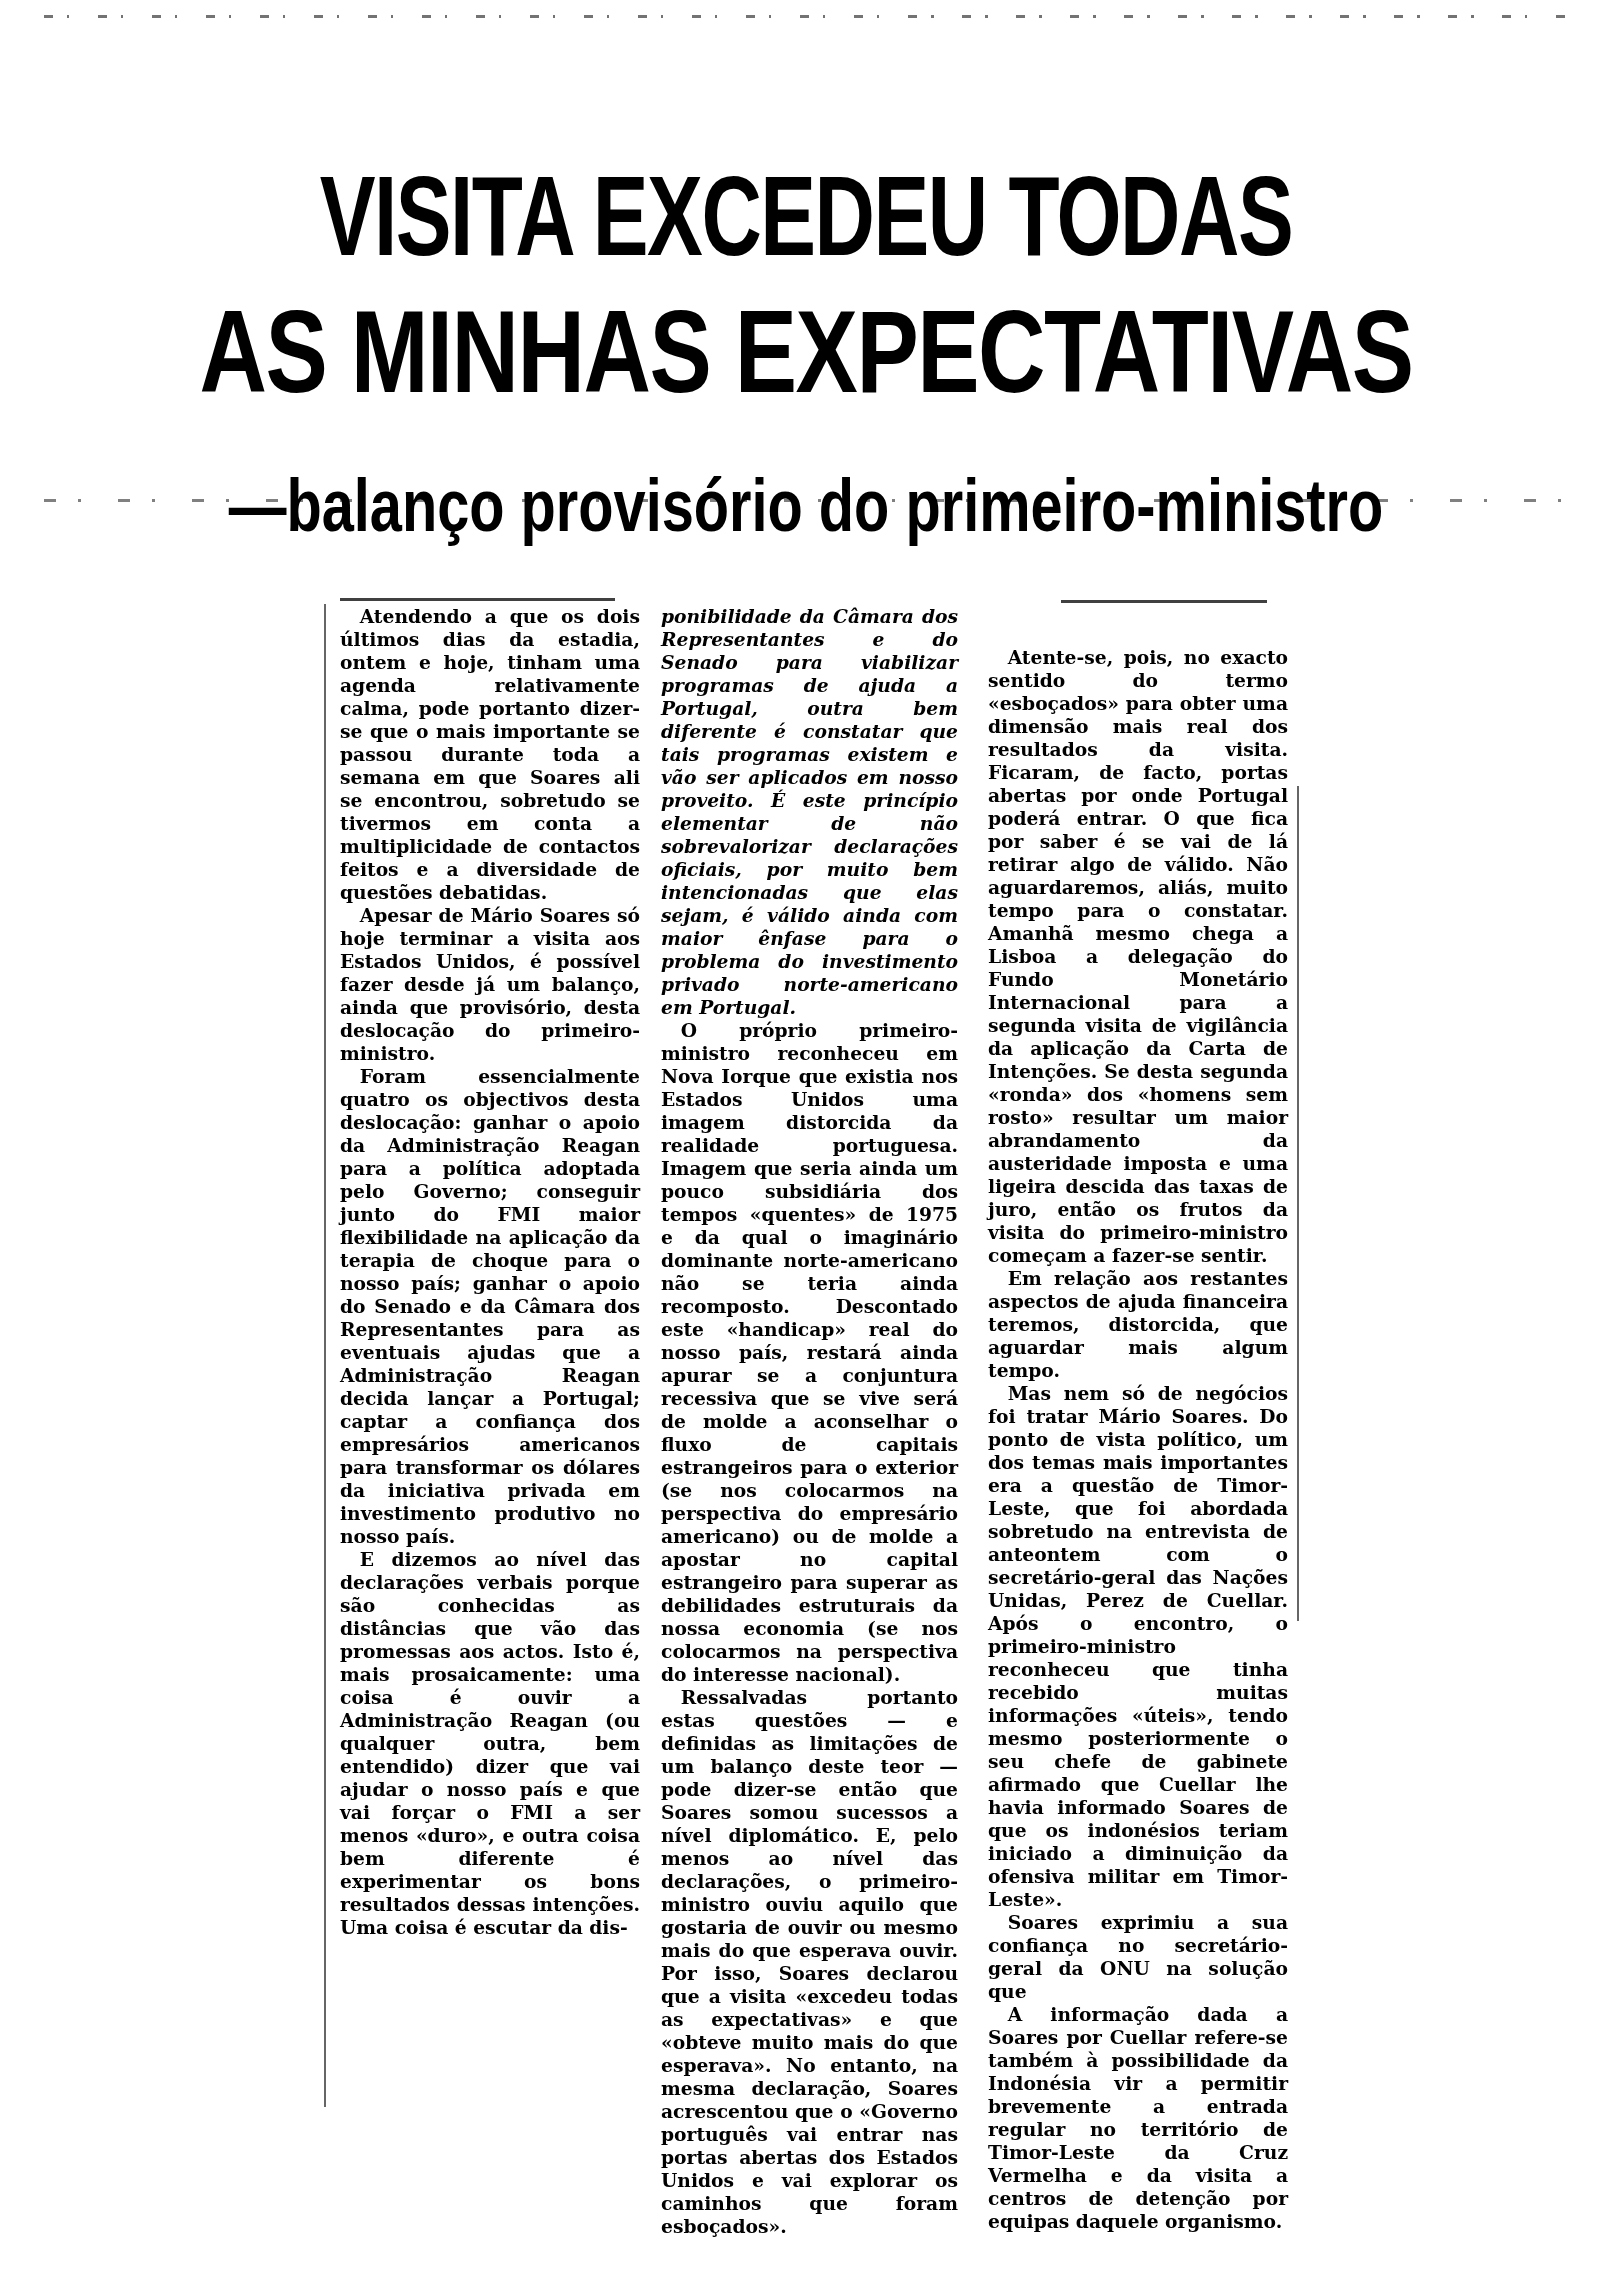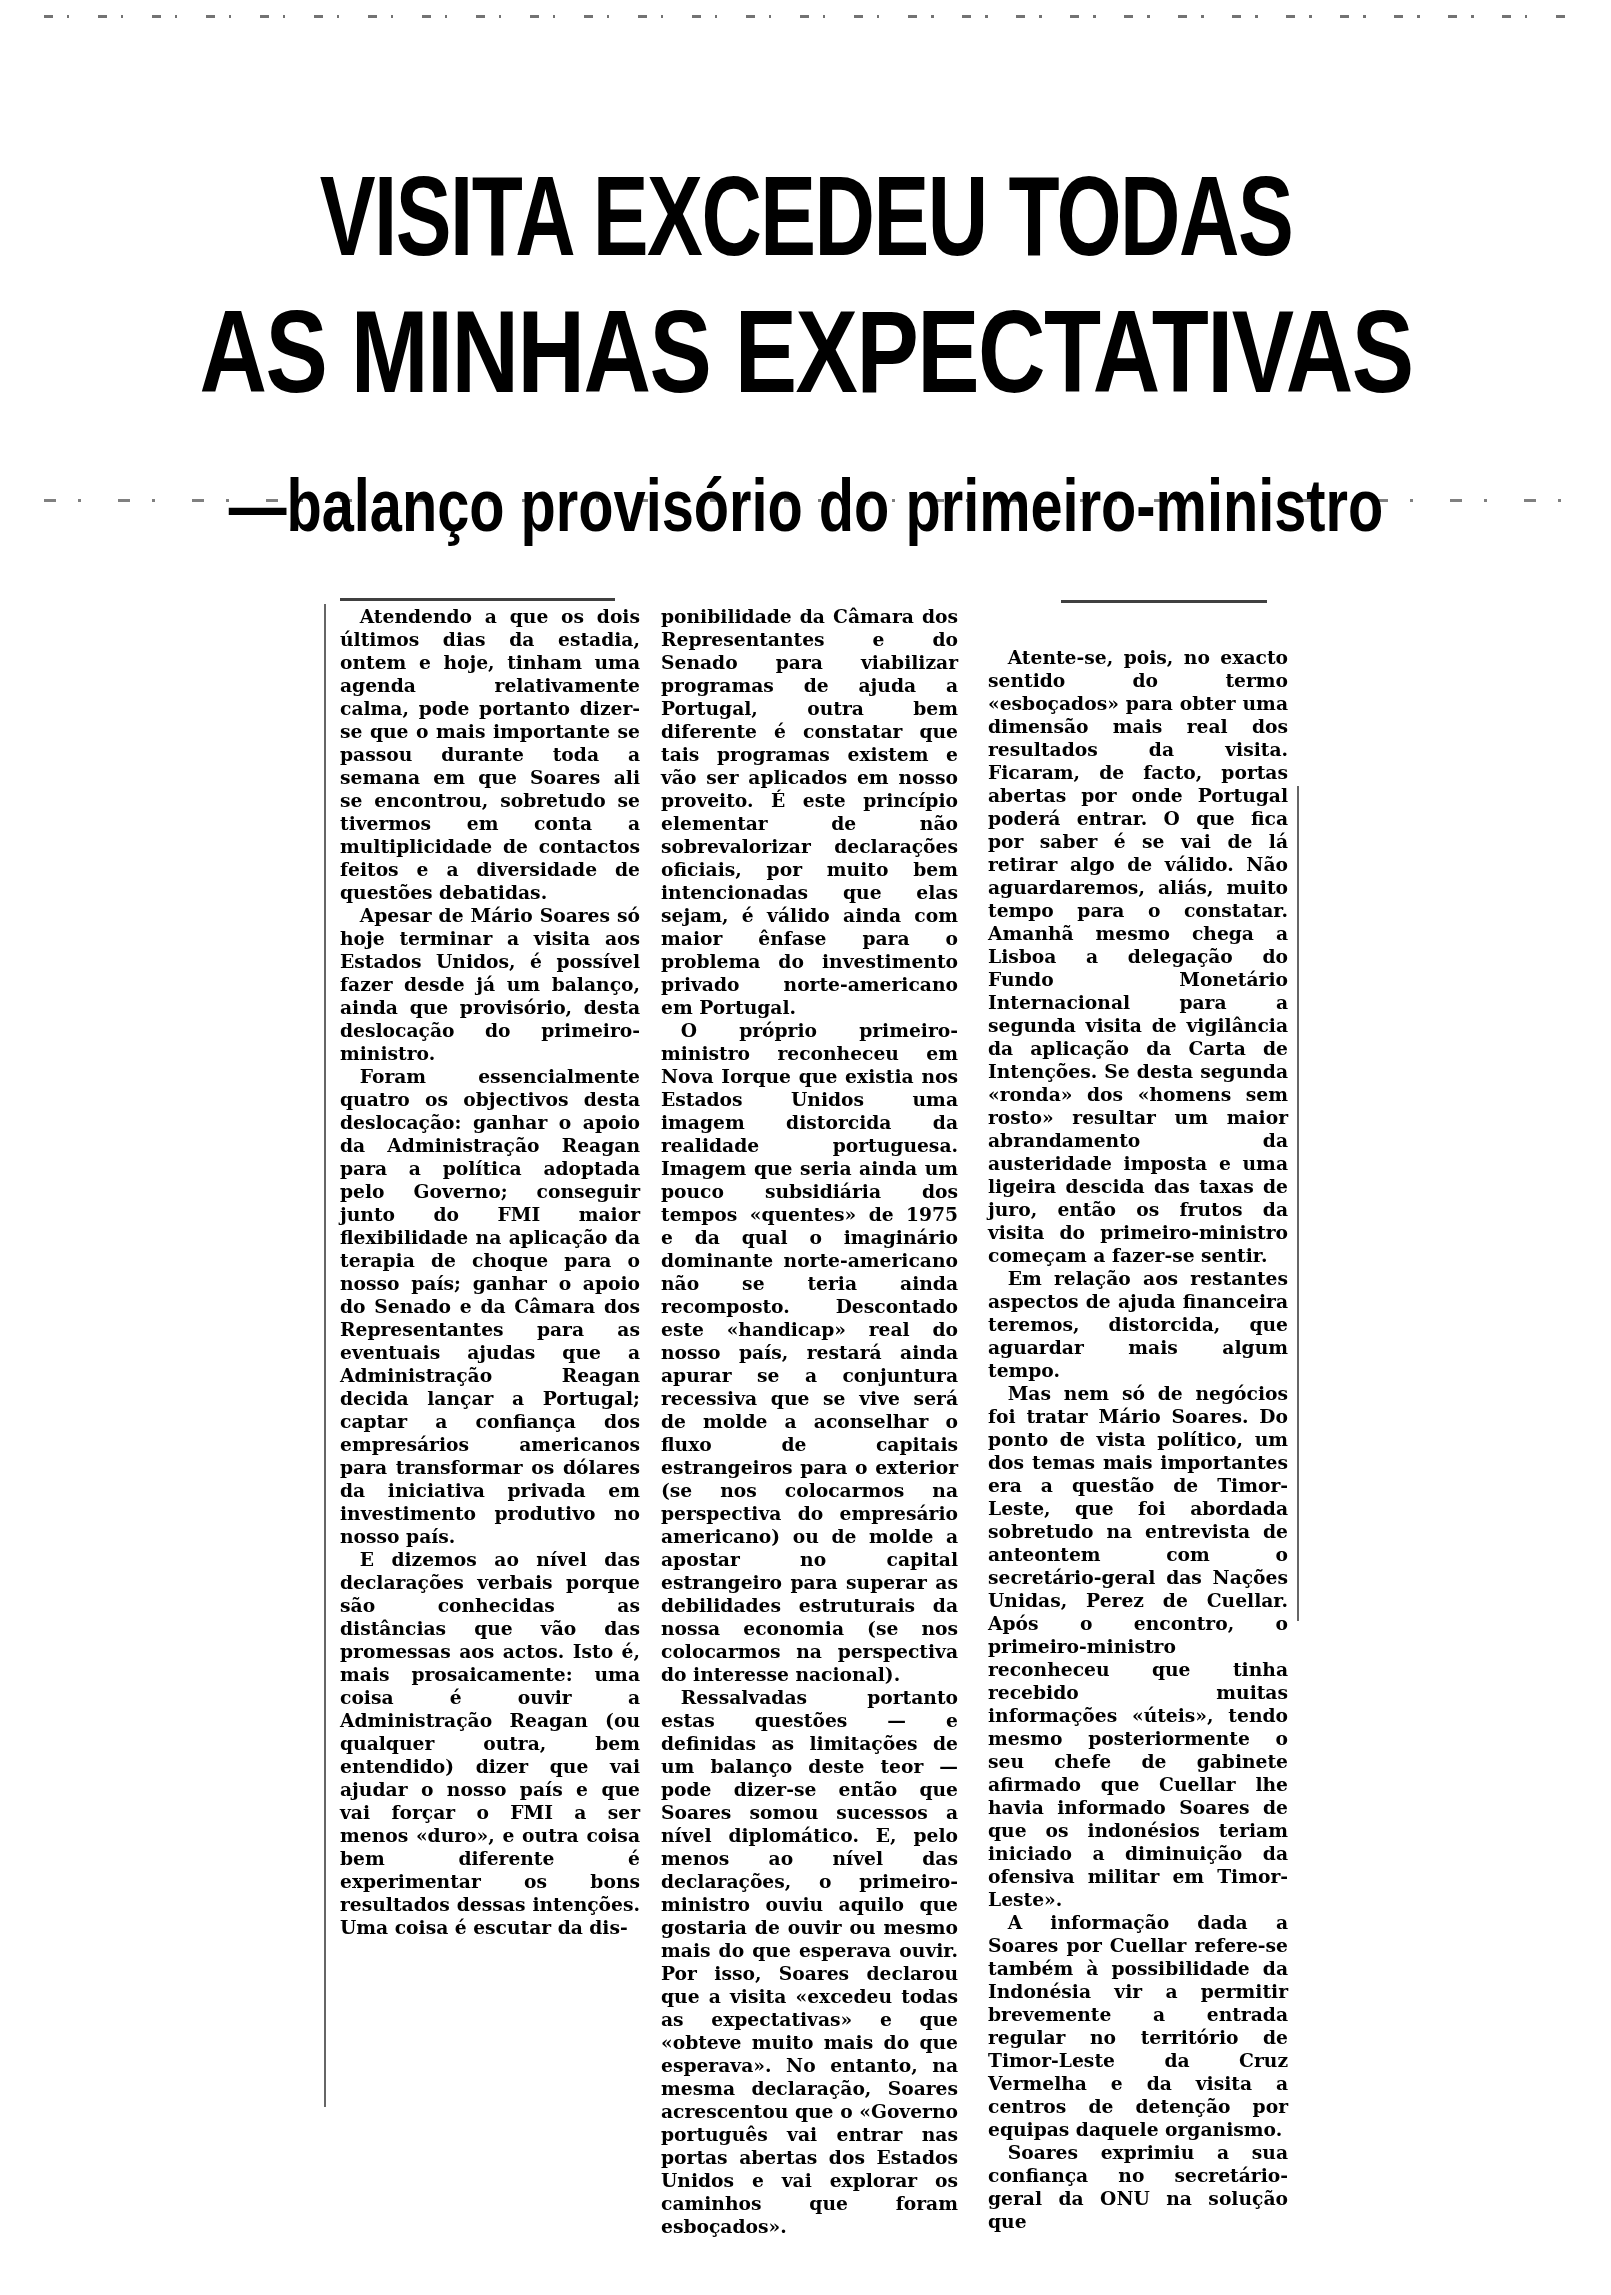--- a/index.html
+++ b/index.html
@@ -87,20 +87,21 @@
     }
     .col-1 { left: 340px; width: 300px; }
     .col-2 { left: 661px; width: 297px; }
     .col-3 { left: 988px; width: 300px; top: 646px; }
     .column p {
       margin: 0;
       text-indent: 19.7px;
     }
     .column p.cont {
       text-indent: 0;
+      font-style: italic;
     }
     .frame-line {
       position: absolute;
       width: 1.5px;
       background: #000;
       opacity: 0.6;
     }
   </style>
 </head>
 <body>
@@ -130,17 +131,17 @@
   <div class="column col-2">
     <p class="cont">ponibilidade da Câmara dos Representantes e do Senado para viabilizar programas de ajuda a Portugal, outra bem diferente é constatar que tais programas existem e vão ser aplicados em nosso proveito. É este princípio elementar de não sobrevalorizar declarações oficiais, por muito bem intencionadas que elas sejam, é válido ainda com maior ênfase para o problema do investimento privado norte-americano em Portugal.</p>
     <p>O próprio primeiro-ministro reconheceu em Nova Iorque que existia nos Estados Unidos uma imagem distorcida da realidade portuguesa. Imagem que seria ainda um pouco subsidiária dos tempos «quentes» de 1975 e da qual o imaginário dominante norte-americano não se teria ainda recomposto. Descontado este «handicap» real do nosso país, restará ainda apurar se a conjuntura recessiva que se vive será de molde a aconselhar o fluxo de capitais estrangeiros para o exterior (se nos colocarmos na perspectiva do empresário americano) ou de molde a apostar no capital estrangeiro para superar as debilidades estruturais da nossa economia (se nos colocarmos na perspectiva do interesse nacional).</p>
     <p>Ressalvadas portanto estas questões — e definidas as limitações de um balanço deste teor — pode dizer-se então que Soares somou sucessos a nível diplomático. E, pelo menos ao nível das declarações, o primeiro-ministro ouviu aquilo que gostaria de ouvir ou mesmo mais do que esperava ouvir. Por isso, Soares declarou que a visita «excedeu todas as expectativas» e que «obteve muito mais do que esperava». No entanto, na mesma declaração, Soares acrescentou que o «Governo português vai entrar nas portas abertas dos Estados Unidos e vai explorar os caminhos que foram esboçados».</p>
   </div>
 
   <div class="column col-3">
     <p>Atente-se, pois, no exacto sentido do termo «esboçados» para obter uma dimensão mais real dos resultados da visita. Ficaram, de facto, portas abertas por onde Portugal poderá entrar. O que fica por saber é se vai de lá retirar algo de válido. Não aguardaremos, aliás, muito tempo para o constatar. Amanhã mesmo chega a Lisboa a delegação do Fundo Monetário Internacional para a segunda visita de vigilância da aplicação da Carta de Intenções. Se desta segunda «ronda» dos «homens sem rosto» resultar um maior abrandamento da austeridade imposta e uma ligeira descida das taxas de juro, então os frutos da visita do primeiro-ministro começam a fazer-se sentir.</p>
     <p>Em relação aos restantes aspectos de ajuda financeira teremos, distorcida, que aguardar mais algum tempo.</p>
     <p>Mas nem só de negócios foi tratar Mário Soares. Do ponto de vista político, um dos temas mais importantes era a questão de Timor-Leste, que foi abordada sobretudo na entrevista de anteontem com o secretário-geral das Nações Unidas, Perez de Cuellar. Após o encontro, o primeiro-ministro reconheceu que tinha recebido muitas informações «úteis», tendo mesmo posteriormente o seu chefe de gabinete afirmado que Cuellar lhe havia informado Soares de que os indonésios teriam iniciado a diminuição da ofensiva militar em Timor-Leste».</p>
+    <p>Soares exprimiu a sua confiança no secretário-geral da ONU na solução que</p>
     <p>A informação dada a Soares por Cuellar refere-se também à possibilidade da Indonésia vir a permitir brevemente a entrada regular no território de Timor-Leste da Cruz Vermelha e da visita a centros de detenção por equipas daquele organismo.</p>
-    <p>Soares exprimiu a sua confiança no secretário-geral da ONU na solução que</p>
   </div>
 </article>
 
 
 </body></html>

